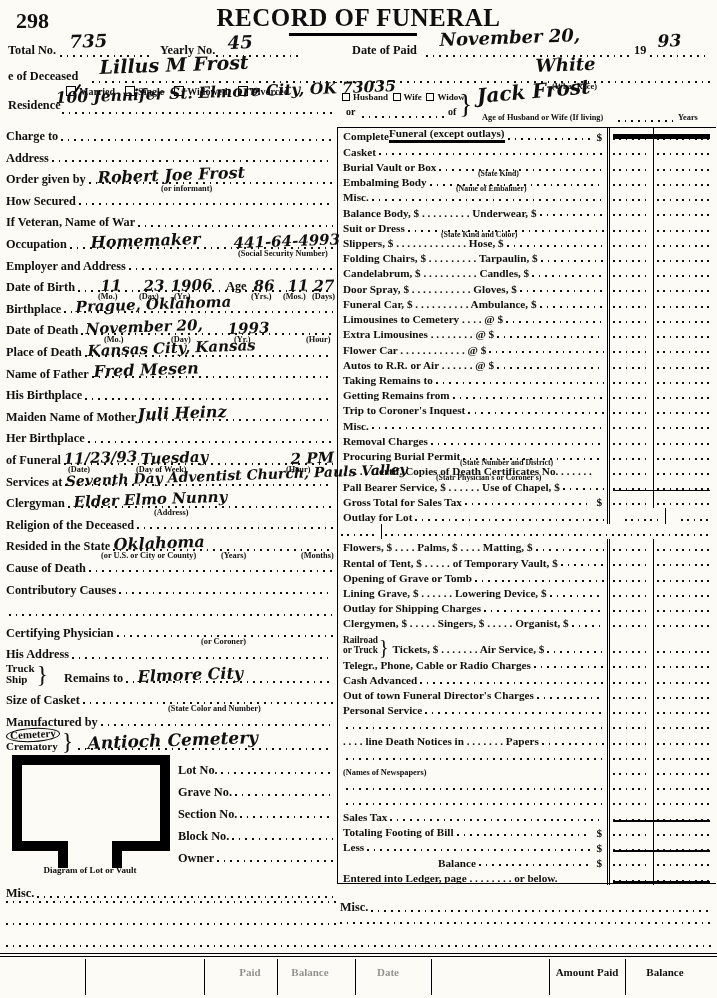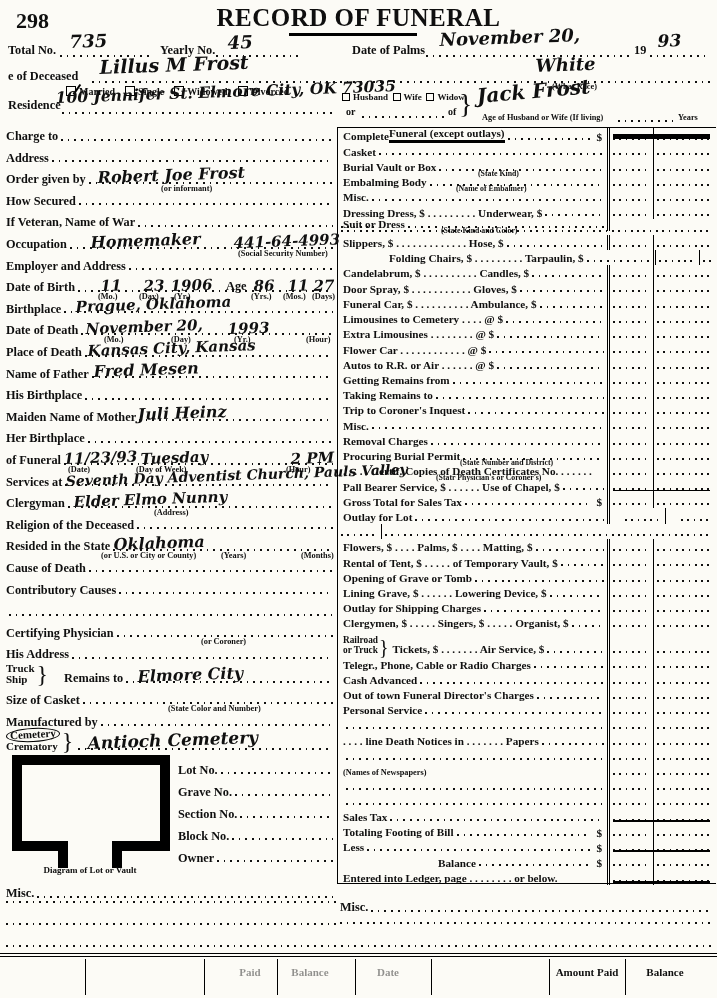--- a/index.html
+++ b/index.html
@@ -67,21 +67,21 @@
   <div class="t-under"></div>
 
   <span class="p plabel" style="left:8px;top:44px">Total No.</span>
   <div class="hdots" style="left:60px;top:55px;width:90px"></div>
   <span class="hw" style="left:70px;top:31px;font-size:18px">735</span>
 
   <span class="p plabel" style="left:160px;top:44px">Yearly No.</span>
   <div class="hdots" style="left:216px;top:55px;width:86px"></div>
   <span class="hw" style="left:228px;top:32px;font-size:18px">45</span>
 
-  <span class="p plabel" style="left:352px;top:44px">Date of Palms</span>
+  <span class="p plabel" style="left:352px;top:44px">Date of Paid</span>
   <div class="hdots" style="left:426px;top:55px;width:204px"></div>
   <span class="hw" style="left:440px;top:29px;font-size:18px">November 20,</span>
 
   <span class="p plabel" style="left:634px;top:44px">19</span>
   <div class="hdots" style="left:650px;top:55px;width:60px"></div>
   <span class="hw" style="left:658px;top:31px;font-size:17px">93</span>
 
   <span class="p plabel" style="left:8px;top:70px">e of Deceased</span>
   <div class="hdots" style="left:92px;top:81px;width:620px"></div>
   <span class="hw" style="left:100px;top:56px;font-size:19px">Lillus M Frost</span>
@@ -391,31 +391,31 @@
           </div>
           <div class="c1">
             <div class="adots"></div>
           </div>
           <div class="c2">
             <div class="adots"></div>
           </div>
         </div>
         <div class="crow" style="height: 15.22px;">
           <div class="cdesc">
-            <span class="clab">Dressing Dress, $ . . . . . . . . . Underwear, $</span>
-            <div class="dots"></div>
-          </div>
-          <div class="c1">
-            <div class="adots"></div>
-          </div>
-          <div class="c2">
-            <div class="adots"></div>
-          </div>
-        </div>
-        <div class="crow" style="height: 15.22px; flex-direction: column;">
+            <span class="clab">Balance Body, $ . . . . . . . . . Underwear, $</span>
+            <div class="dots"></div>
+          </div>
+          <div class="c1">
+            <div class="adots"></div>
+          </div>
+          <div class="c2">
+            <div class="adots"></div>
+          </div>
+        </div>
+        <div class="crow" style="height: 15.22px;">
           <div class="cdesc">
             <span class="clab">Suit or Dress</span>
             <div class="dots"></div>
             <span class="csub" style="left: 103px;">(State Kind and Color)</span>
           </div>
           <div class="c1">
             <div class="adots"></div>
           </div>
           <div class="c2">
             <div class="adots"></div>
@@ -426,21 +426,21 @@
             <span class="clab">Slippers, $ . . . . . . . . . . . . . Hose, $</span>
             <div class="dots"></div>
           </div>
           <div class="c1">
             <div class="adots"></div>
           </div>
           <div class="c2">
             <div class="adots"></div>
           </div>
         </div>
-        <div class="crow" style="height: 15.22px; margin-left: 46px;">
+        <div class="crow" style="height: 15.22px;">
           <div class="cdesc">
             <span class="clab">Folding Chairs, $ . . . . . . . . . Tarpaulin, $</span>
             <div class="dots"></div>
           </div>
           <div class="c1">
             <div class="adots"></div>
           </div>
           <div class="c2">
             <div class="adots"></div>
           </div>
@@ -524,33 +524,33 @@
           </div>
           <div class="c1">
             <div class="adots"></div>
           </div>
           <div class="c2">
             <div class="adots"></div>
           </div>
         </div>
         <div class="crow" style="height: 15.22px;">
           <div class="cdesc">
+            <span class="clab">Taking Remains to</span>
+            <div class="dots"></div>
+          </div>
+          <div class="c1">
+            <div class="adots"></div>
+          </div>
+          <div class="c2">
+            <div class="adots"></div>
+          </div>
+        </div>
+        <div class="crow" style="height: 15.22px;">
+          <div class="cdesc">
             <span class="clab">Getting Remains from</span>
-            <div class="dots"></div>
-          </div>
-          <div class="c1">
-            <div class="adots"></div>
-          </div>
-          <div class="c2">
-            <div class="adots"></div>
-          </div>
-        </div>
-        <div class="crow" style="height: 15.22px;">
-          <div class="cdesc">
-            <span class="clab">Taking Remains to</span>
             <div class="dots"></div>
           </div>
           <div class="c1">
             <div class="adots"></div>
           </div>
           <div class="c2">
             <div class="adots"></div>
           </div>
         </div>
         <div class="crow" style="height: 15.22px;">

